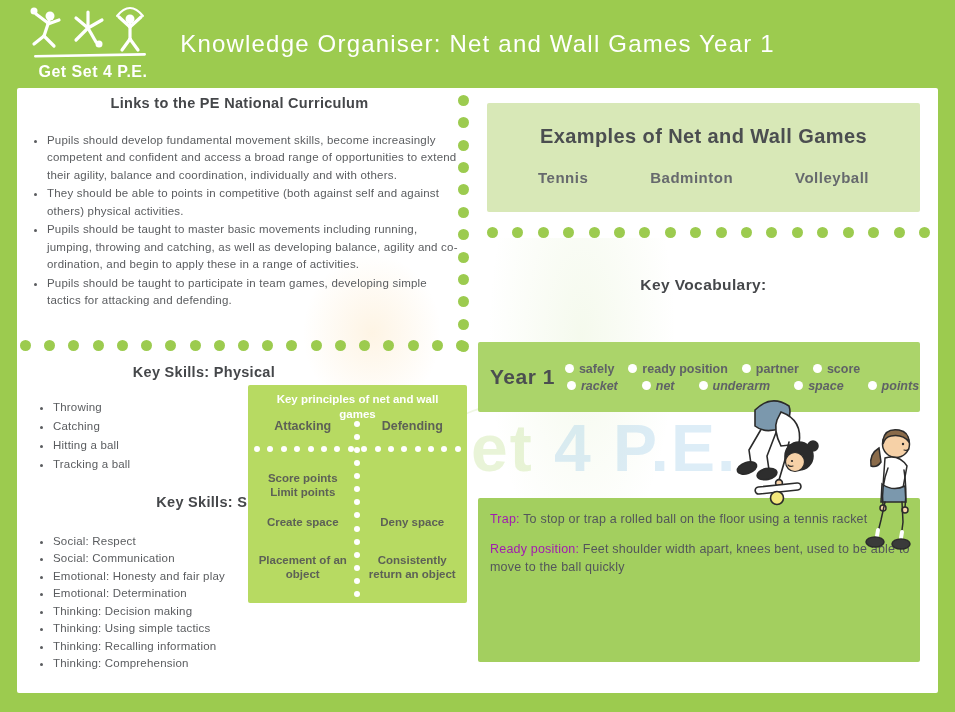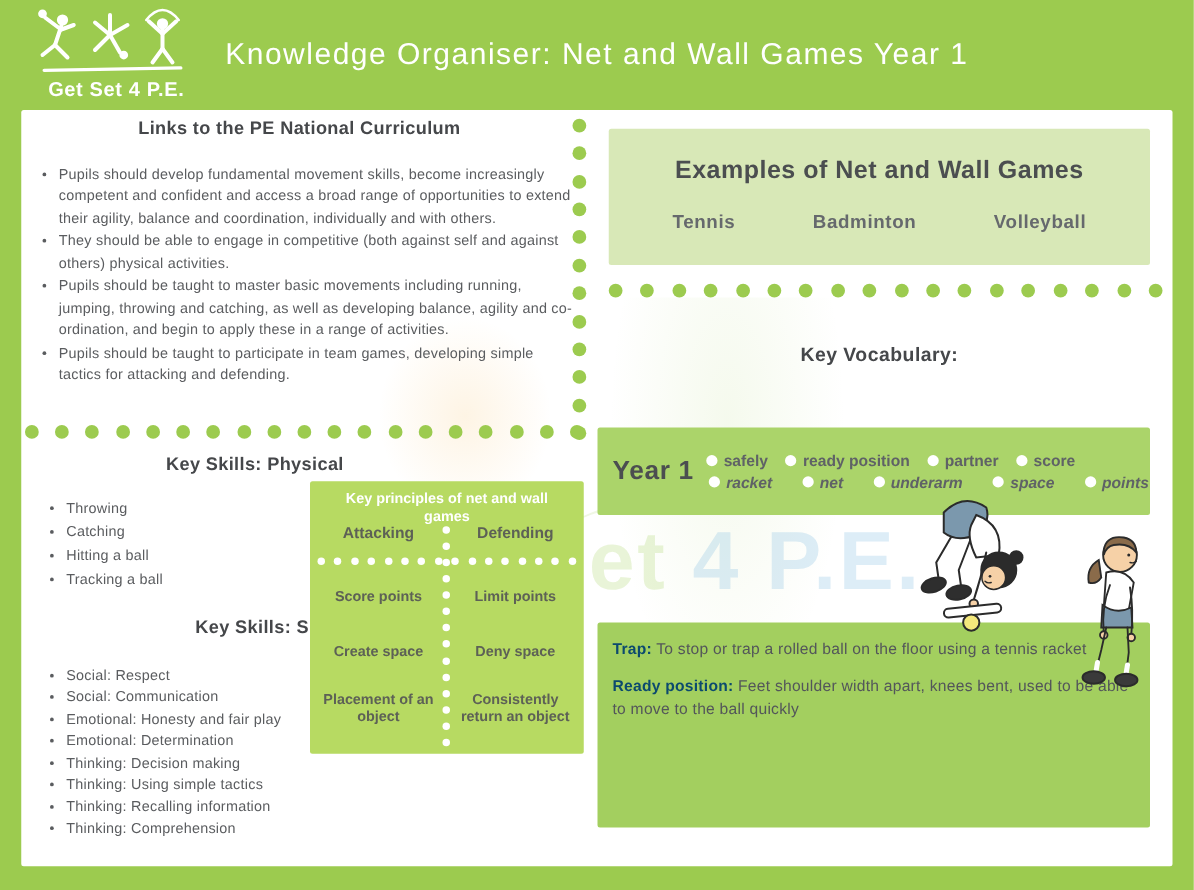--- a/index.html
+++ b/index.html
@@ -100,21 +100,21 @@
   }
   .principles-headers,.principles-row{position:absolute;left:0;width:100%;display:flex;}
   .principles-headers{top:34px;}
   .principles-headers .cell{font-size:12.5px;}
   .cell{
     width:50%;text-align:center;padding:0 8px;
     font-weight:bold;font-size:11.5px;color:var(--label);line-height:1.25;
   }
   .principles-hdots{left:6px;right:6px;top:61px;width:207px;height:6px;}
   .principles-vdots{left:106px;top:36px;width:6px;height:176px;}
-  .p-row-1{top:86px;}
+  .p-row-1{top:86px;flex-direction:column;}
   .p-row-2{top:130px;}
   .p-row-3{top:168px;}
   
   .examples-box{
     position:absolute;left:470px;top:15px;width:433px;height:109px;
     background:var(--green-pale);border-radius:2px;z-index:1;
   }
   .examples-heading{
     position:absolute;top:22px;left:0;width:100%;text-align:center;
     font-size:20px;font-weight:bold;color:#4b4e50;letter-spacing:.4px;
@@ -143,21 +143,21 @@
   
   .glossary-box{
     position:absolute;left:461px;top:410px;width:442px;height:164px;
     background:var(--green-gloss);border-radius:2px;z-index:1;
     padding:12px 10px 0 12px;
   }
   .glossary-heading{
     text-align:center;font-size:19px;font-weight:bold;color:#4b4e50;letter-spacing:.4px;margin-bottom:12px;
   }
   .glossary-entry{font-size:12.5px;color:#53565a;line-height:1.45;letter-spacing:.2px;margin-bottom:12px;}
-  .glossary-entry .term{font-weight:bold;color:#0c4a6e;}
+  .glossary-entry .term{font-weight:normal;color:#a21caf;}
   
   .kids{position:absolute;left:676px;top:296px;width:240px;height:168px;z-index:3;}
 </style>
 </head>
 <body>
 
 <div class="header">
   <div class="logo">
     <svg width="126" height="52" viewBox="0 0 126 52" aria-hidden="true">
       <g stroke="#fff" stroke-width="3.2" stroke-linecap="round" fill="none">
@@ -251,21 +251,21 @@
       <span class="dot"></span>
       <span class="dot"></span>
       <span class="dot"></span>
       <span class="dot"></span>
       <span class="dot"></span>
     </div>
 
   <div class="curriculum-heading">Links to the PE National Curriculum</div>
   <ul class="curriculum-list">
     <li>Pupils should develop fundamental movement skills, become increasingly competent and confident and access a broad range of opportunities to extend their agility, balance and coordination, individually and with others.</li>
-    <li>They should be able to engage in competitive (both against self and against others) physical activities.</li>
+    <li>They should be able to points in competitive (both against self and against others) physical activities.</li>
     <li>Pupils should be taught to master basic movements including running, jumping, throwing and catching, as well as developing balance, agility and co-ordination, and begin to apply these in a range of activities.</li>
     <li>Pupils should be taught to participate in team games, developing simple tactics for attacking and defending.</li>
   </ul>
 
   <div class="skills-heading physical">Key Skills: Physical</div>
   <ul class="skills-list physical">
     <li>Throwing</li>
     <li>Catching</li>
     <li>Hitting a ball</li>
     <li>Tracking a ball</li>

